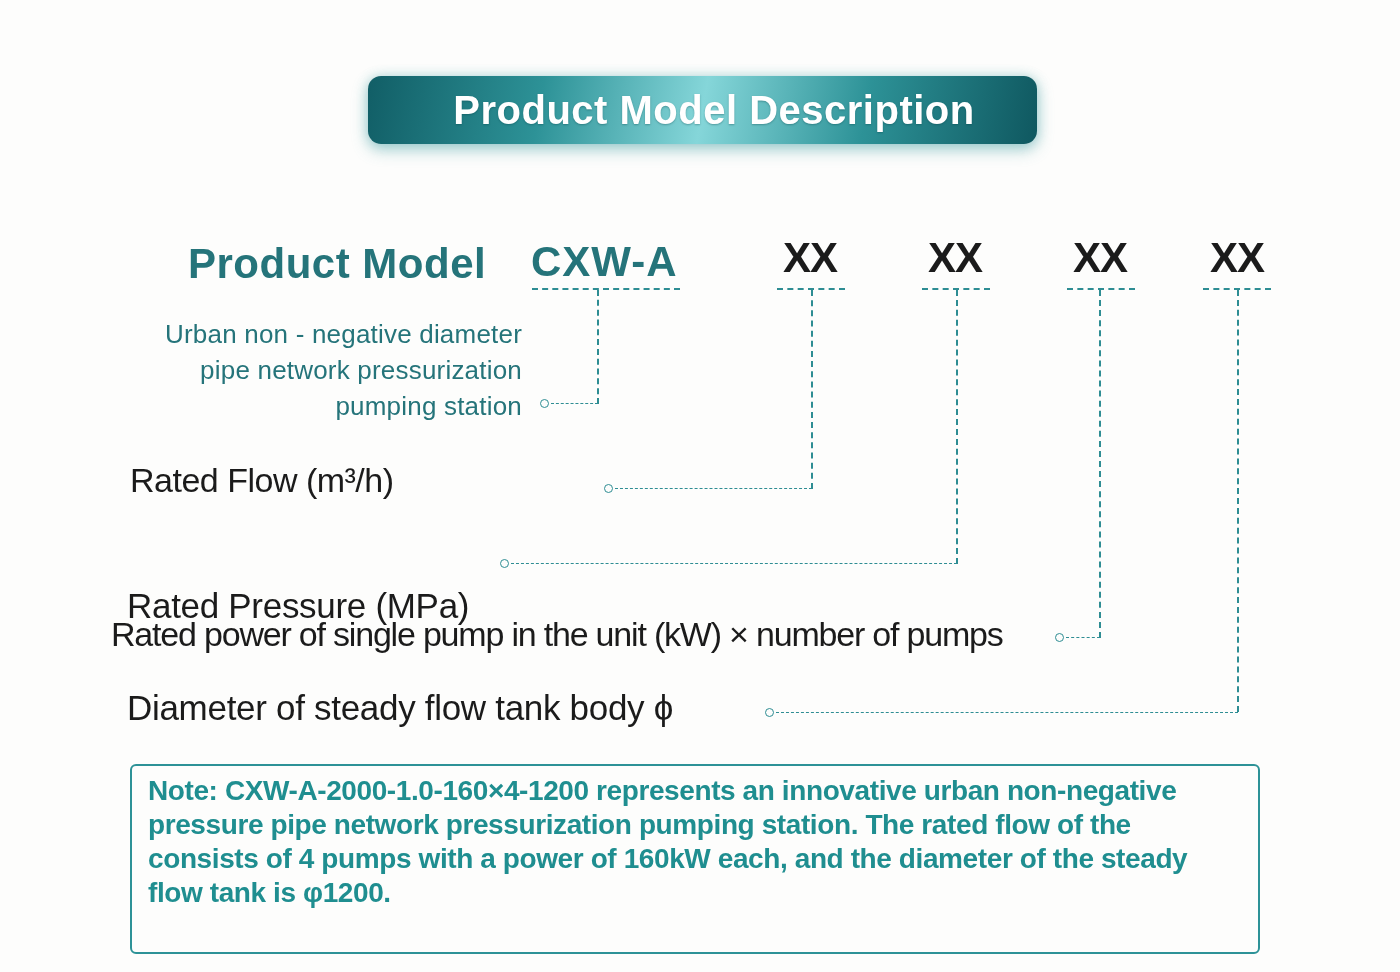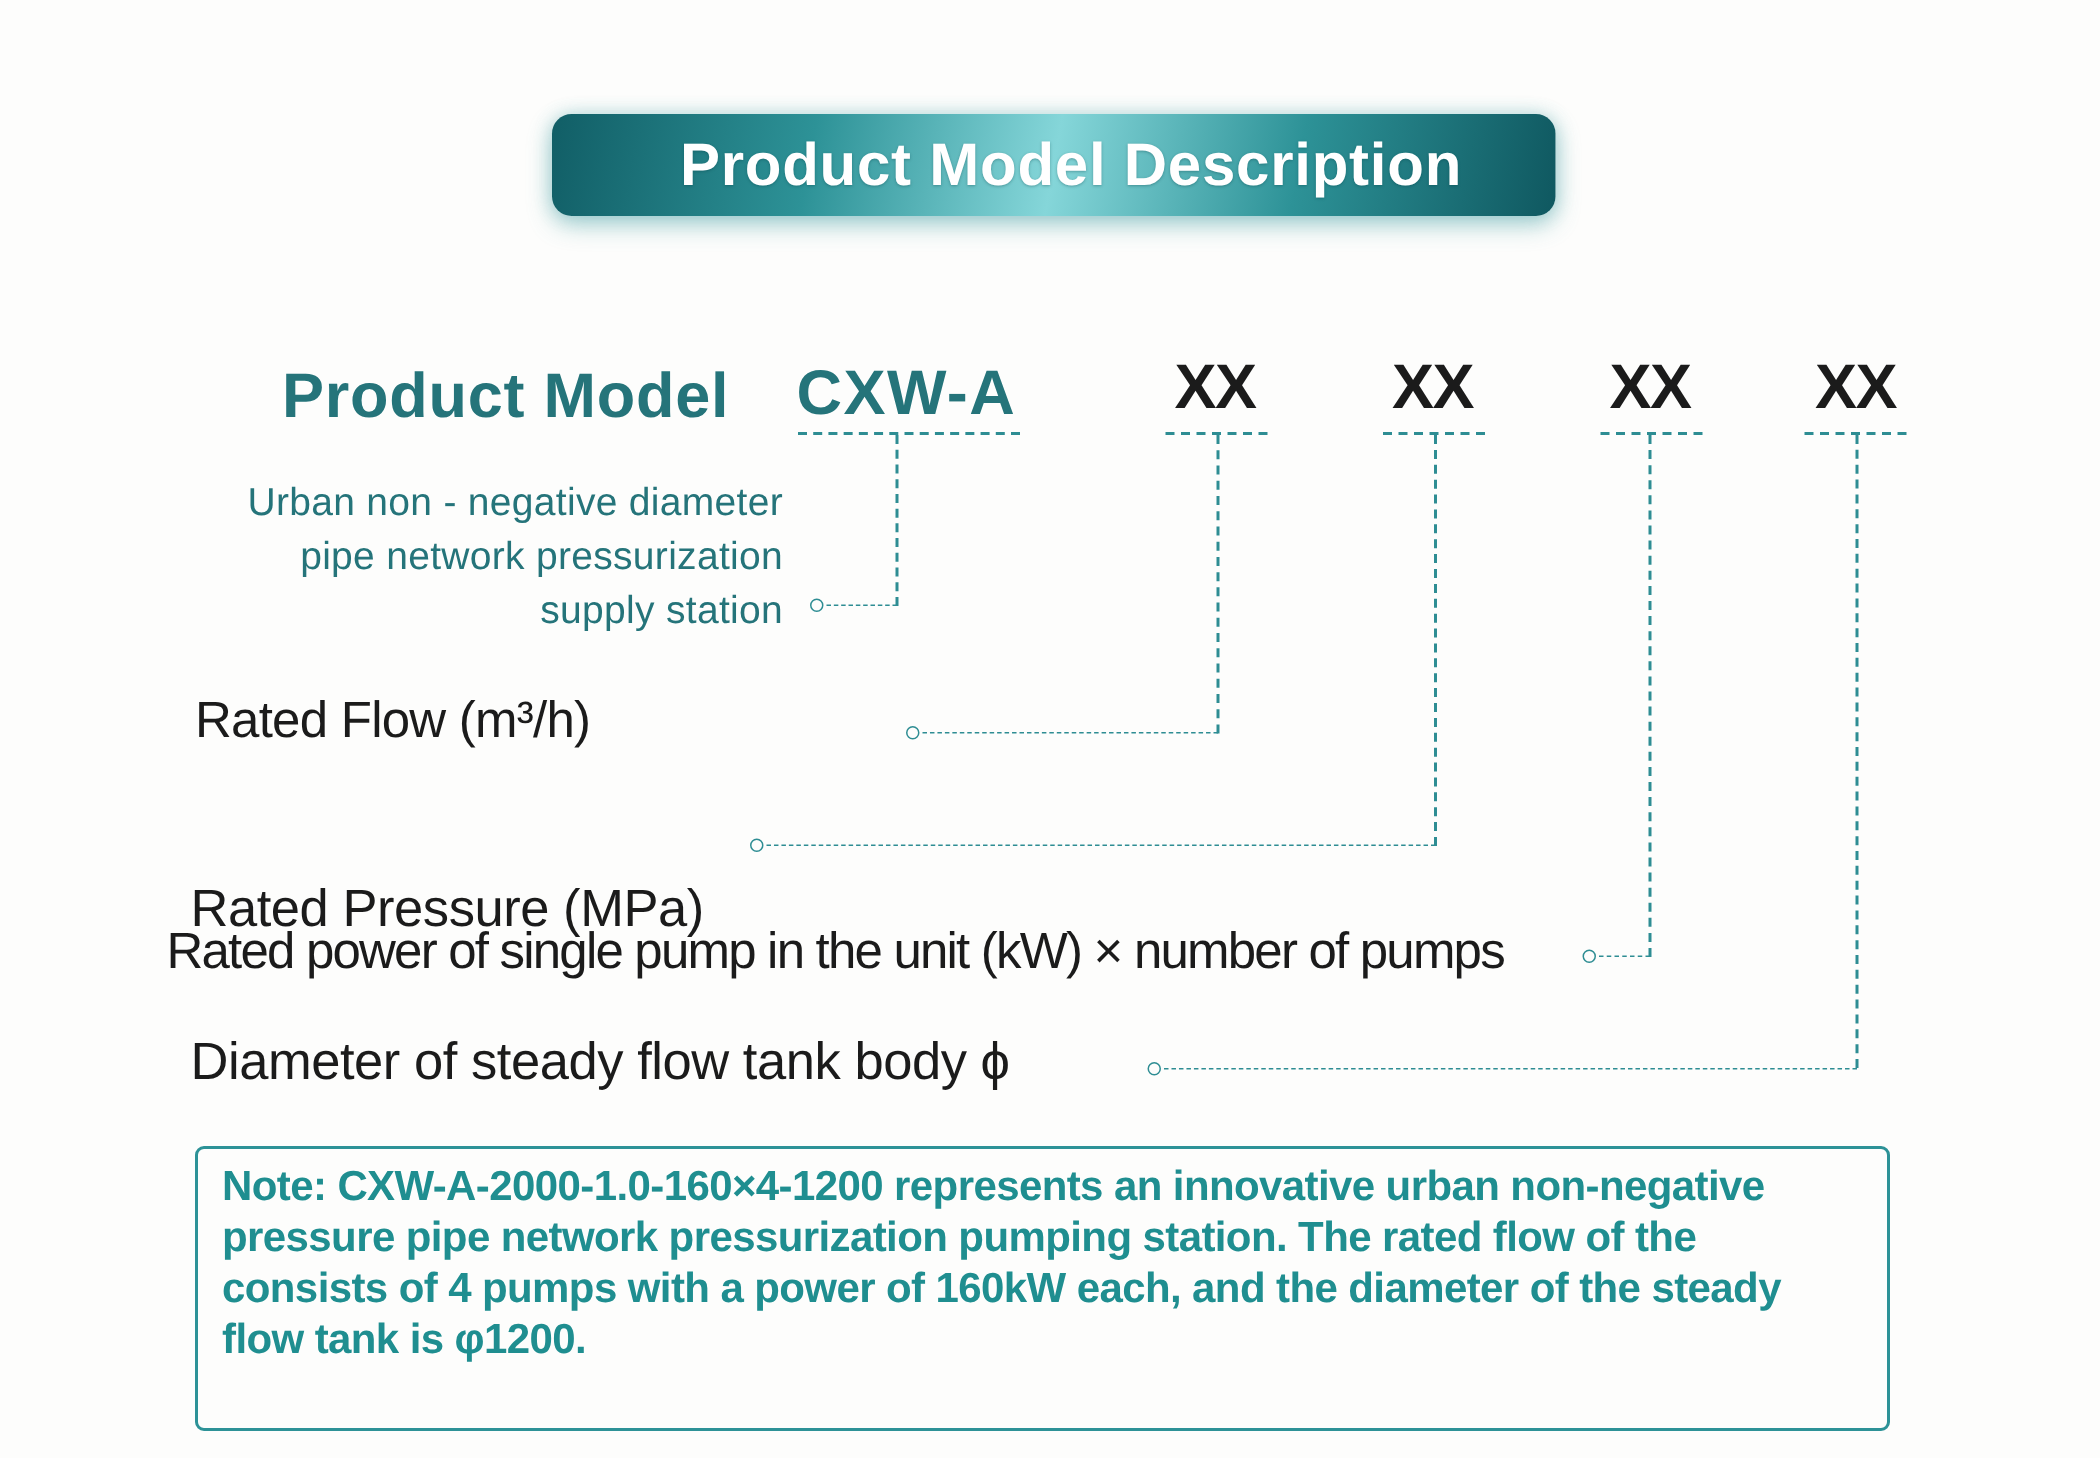--- a/index.html
+++ b/index.html
@@ -119,21 +119,21 @@
   <div class="dot dot-pressure"></div>
   <div class="hl hl-pressure"></div>
   <div class="dot dot-power"></div>
   <div class="hl hl-power"></div>
   <div class="dot dot-diameter"></div>
   <div class="hl hl-diameter"></div>
 
   <div class="series-label">
     <div>Urban non - negative diameter</div>
     <div>pipe network pressurization</div>
-    <div>supply station</div>
+    <div>pumping station</div>
   </div>
 
   <div class="field field-flow">Rated Flow (m³/h)</div>
   <div class="field field-pressure">Rated Pressure (MPa)</div>
   <div class="field field-power">Rated power of single pump in the unit (kW) × number of pumps</div>
   <div class="field field-diameter">Diameter of steady flow tank body ϕ</div>
 
   <div class="note-box">
     <div class="note-line">Note: CXW-A-2000-1.0-160×4-1200 represents an innovative urban non-negative</div>
     <div class="note-line">pressure pipe network pressurization pumping station. The rated flow of the</div>

